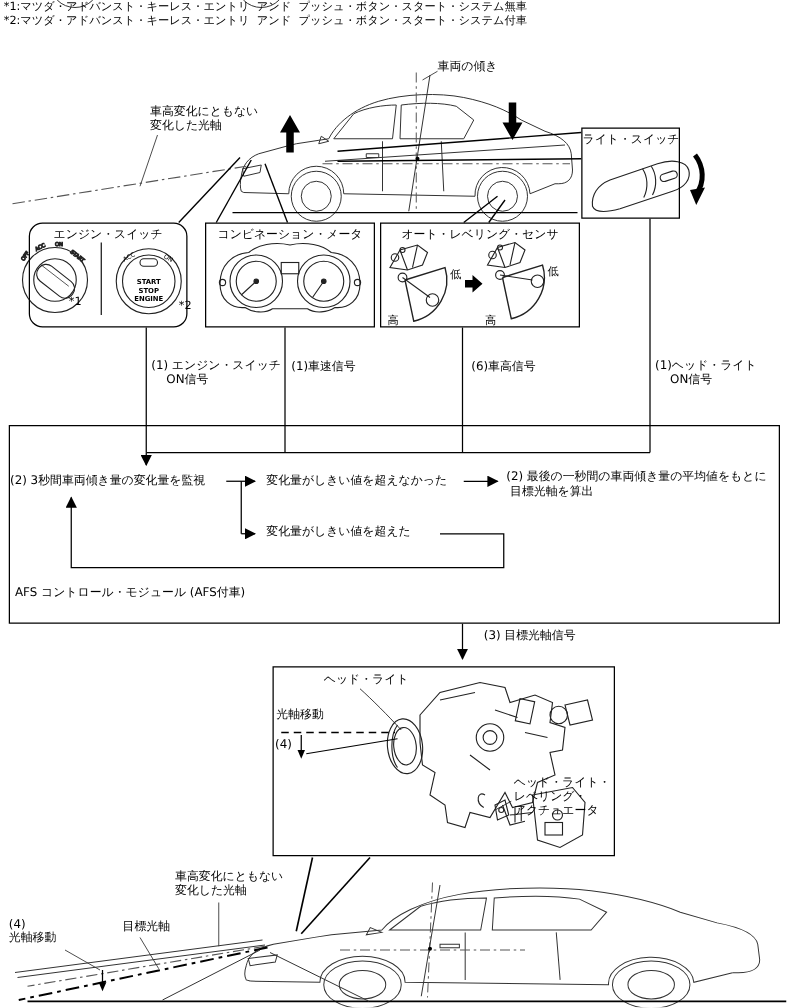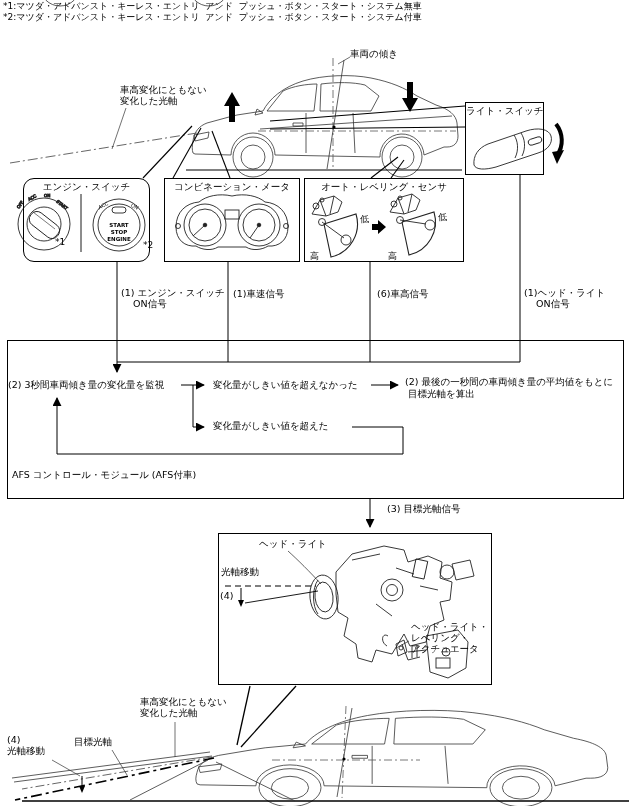--- a/index.html
+++ b/index.html
@@ -265,17 +265,17 @@
 <div class="box" style="left:218px;top:533px;width:274px;height:152px;"></div>
 <div class="t" style="left:259px;top:538px;">ヘッド・ライト</div>
 <div class="t" style="left:221px;top:566px;">光軸移動</div>
 <div class="t" style="left:220px;top:590px;">(4)</div>
 <div class="t" style="left:411px;top:621px;">ヘッド・ライト・
 レベリング・
 アクチュエータ</div>
 
 <div class="t" style="left:140px;top:696px;">車高変化にともない
 変化した光軸</div>
-<div class="t" style="left:74px;top:736px;">目標光軸</div>
+<div class="t" style="left:98px;top:736px;">目標光軸</div>
 <div class="t" style="left:7px;top:734px;">(4)
 光軸移動</div>
 
 </div>
 
 </body></html>

